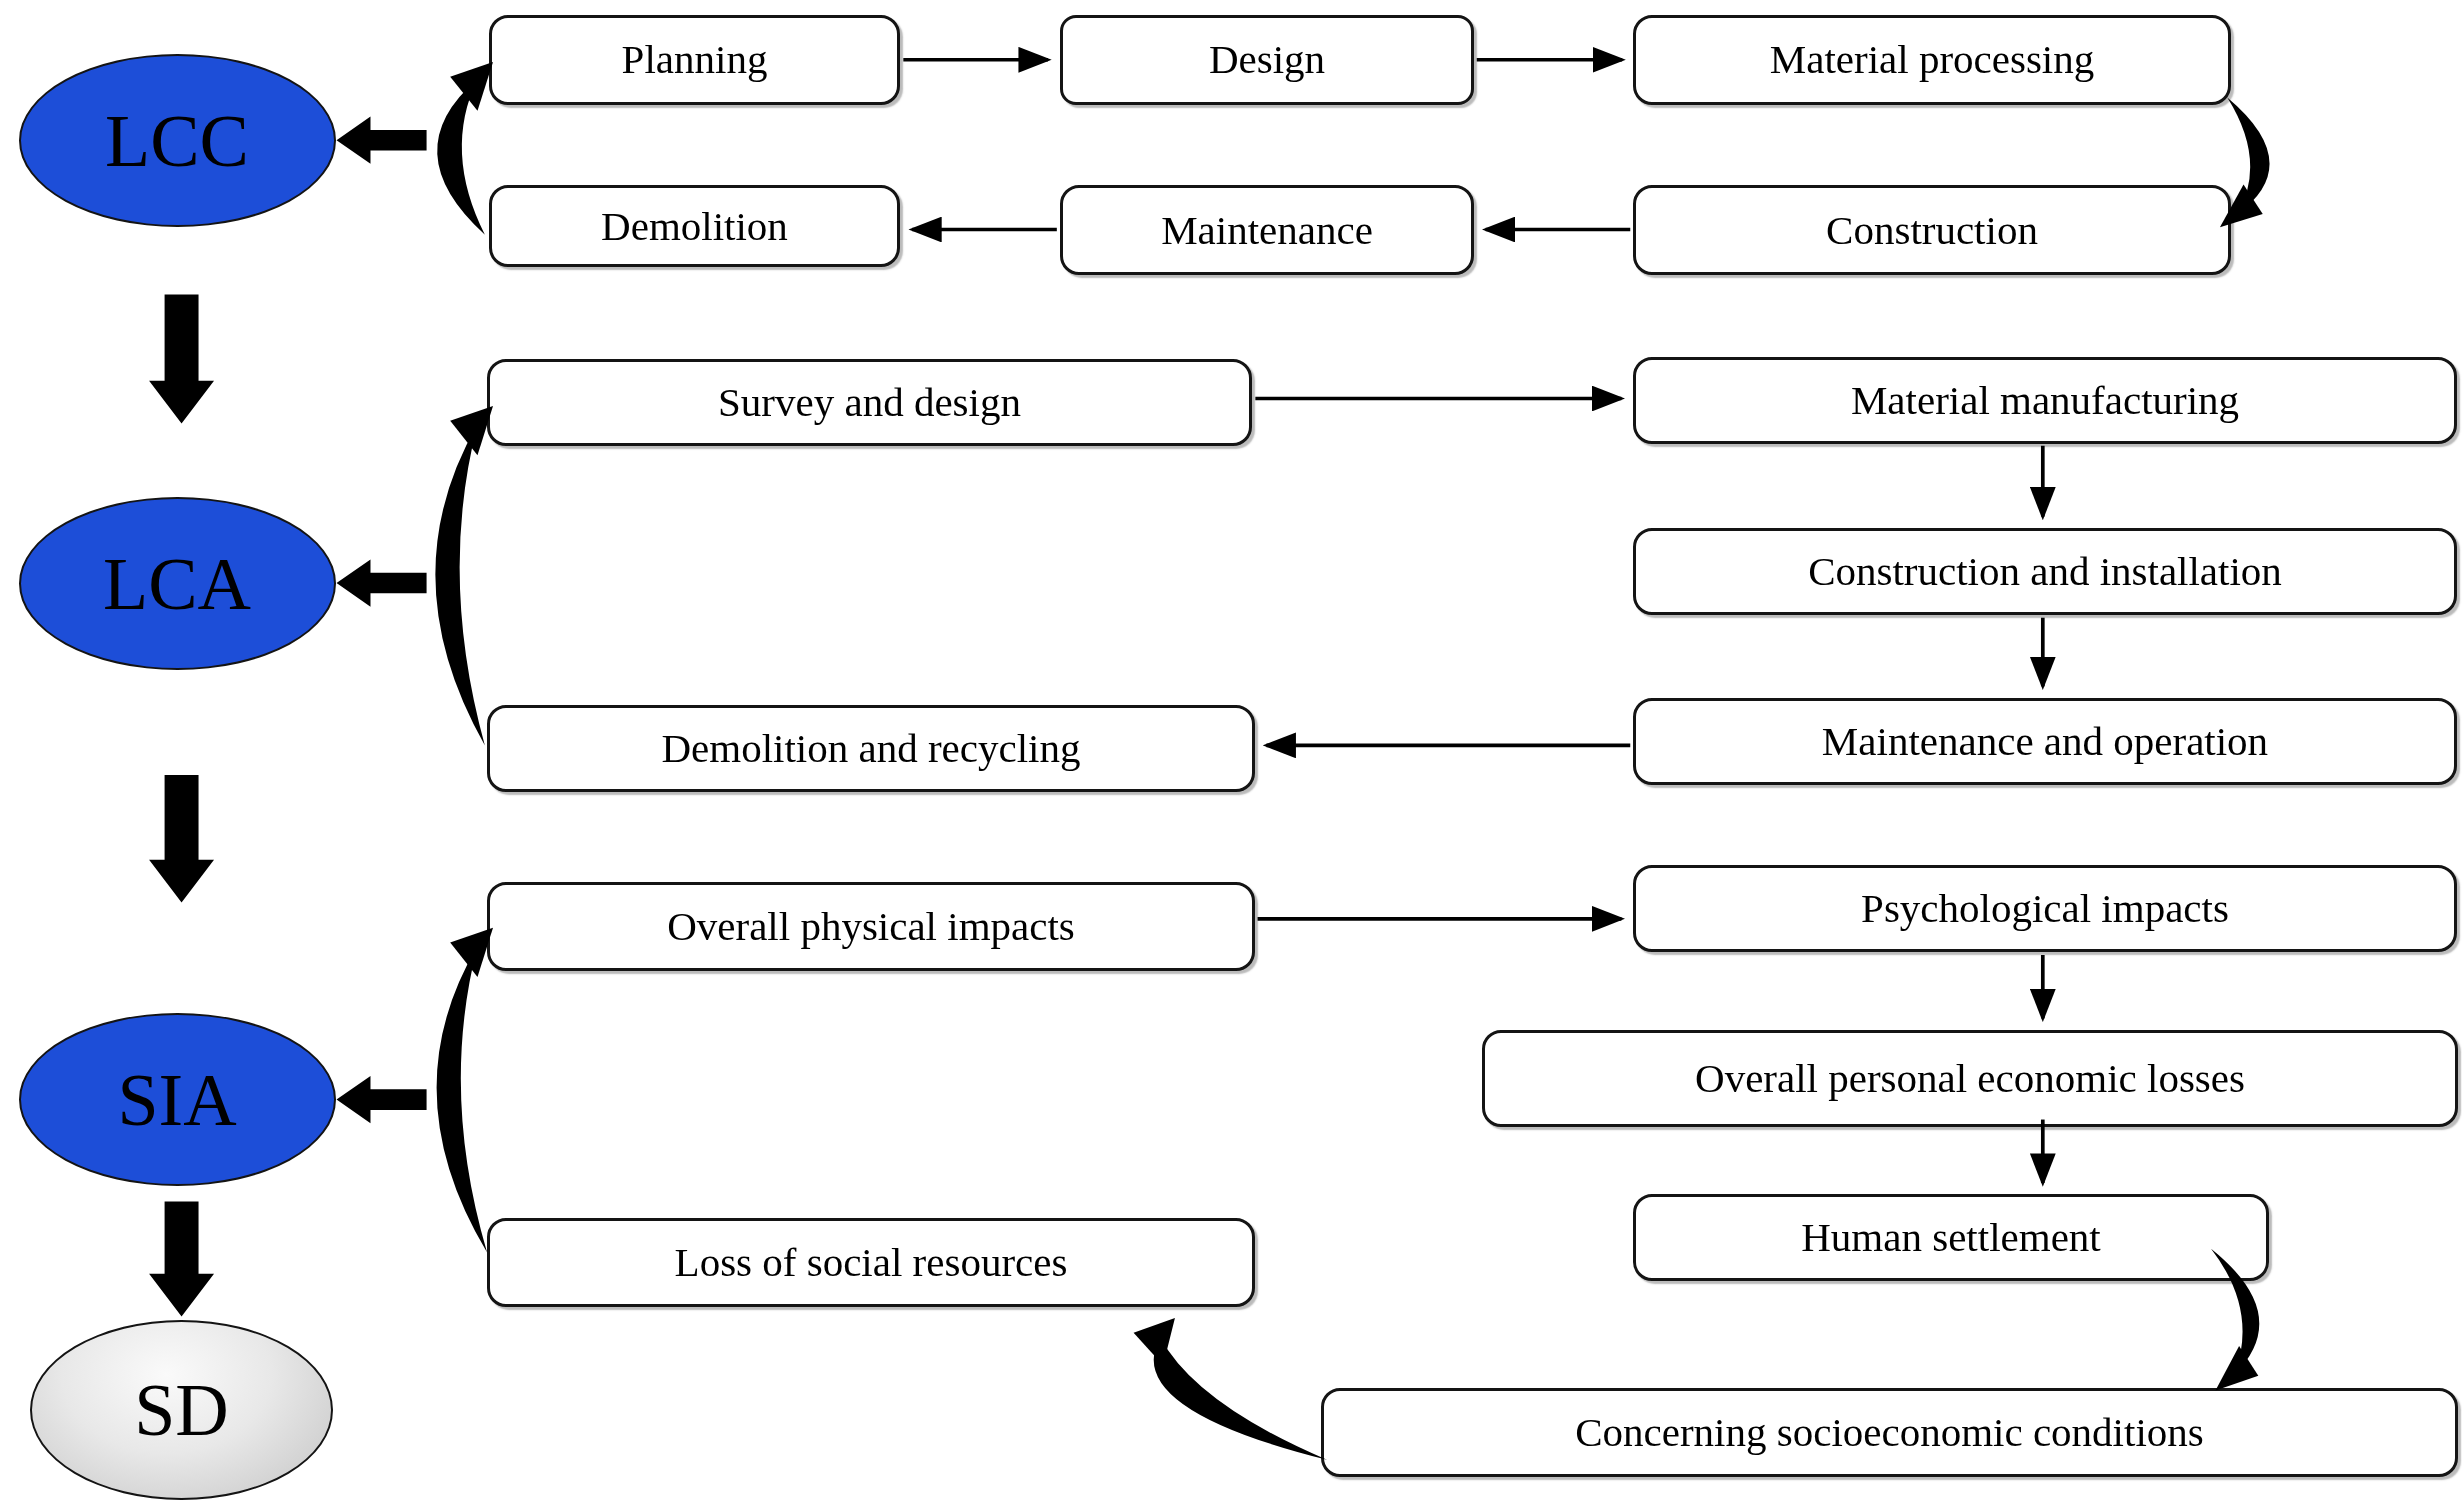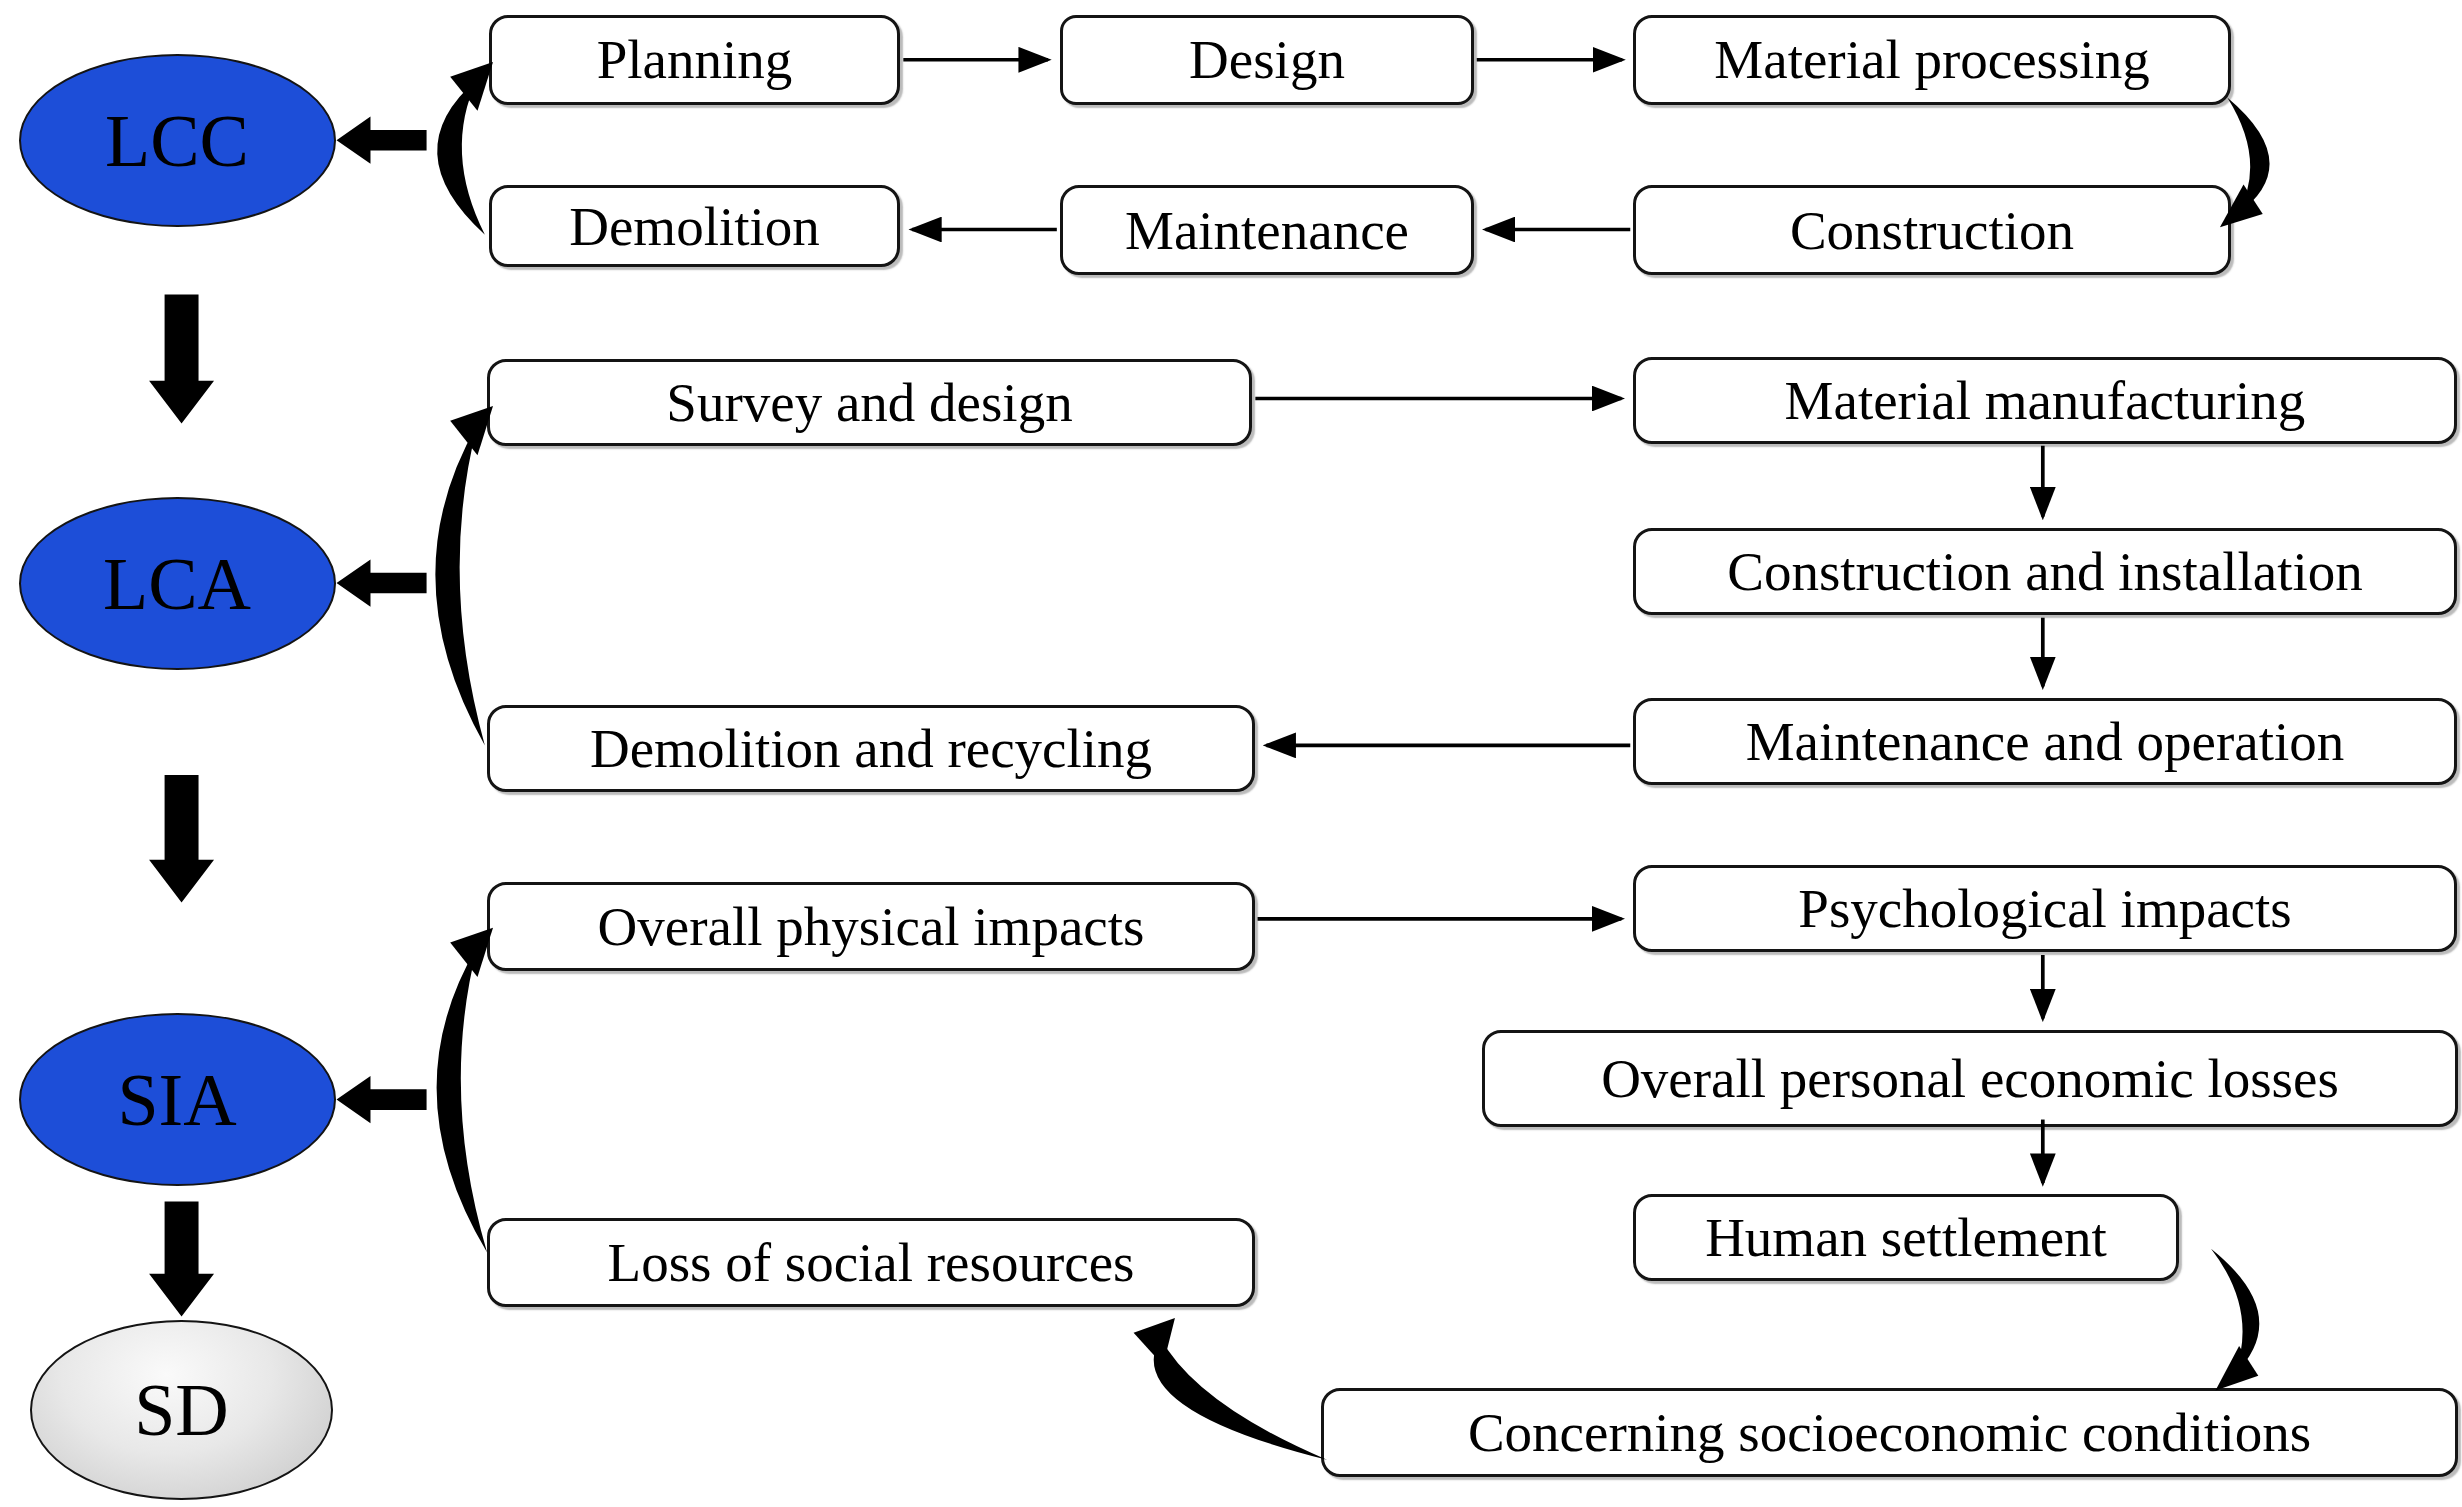--- a/index.html
+++ b/index.html
@@ -11,21 +11,21 @@
     color:#000;
     overflow:hidden;
   }
   .box{
     position:absolute;
     box-sizing:border-box;
     background:#ffffff;
     border:3px solid #141414;
     border-radius:19px;
     display:flex;align-items:center;justify-content:center;
-    font-size:55px;
+    font-size:41px;
     white-space:nowrap;
     box-shadow:3px 3px 1.5px rgba(105,105,105,0.45);
     z-index:2;
     line-height:1;
   }
   .ellipse{
     position:absolute;
     box-sizing:border-box;
     background:#1d4ed8;
     border:2.2px solid #141414;
@@ -62,21 +62,21 @@
 
   <div class="box" style="left:487px;top:359px;width:765px;height:87px;">Survey and design</div>
   <div class="box" style="left:1633px;top:357px;width:824px;height:87px;">Material manufacturing</div>
   <div class="box" style="left:1633px;top:528px;width:824px;height:87px;">Construction and installation</div>
   <div class="box" style="left:1633px;top:698px;width:824px;height:87px;">Maintenance and operation</div>
   <div class="box" style="left:487px;top:705px;width:768px;height:87px;">Demolition and recycling</div>
 
   <div class="box" style="left:487px;top:882px;width:768px;height:89px;">Overall physical impacts</div>
   <div class="box" style="left:1633px;top:865px;width:824px;height:87px;">Psychological impacts</div>
   <div class="box" style="left:1482px;top:1030px;width:976px;height:97px;">Overall personal economic losses</div>
-  <div class="box" style="left:1633px;top:1194px;width:546px;height:87px;text-align:right;">Human settlement</div>
+  <div class="box" style="left:1633px;top:1194px;width:636px;height:87px;text-align:right;">Human settlement</div>
   <div class="box" style="left:487px;top:1218px;width:768px;height:89px;">Loss of social resources</div>
   <div class="box" style="left:1321px;top:1388px;width:1137px;height:89px;">Concerning socioeconomic conditions</div>
 
   <svg class="arrows" width="2462" height="1507" viewBox="0 0 3336 2042">
     <defs>
       <marker id="ah" markerWidth="9" markerHeight="7" refX="8" refY="3.5" orient="auto">
         <path d="M0,0 L9,3.5 L0,7 Z" fill="#000"></path>
       </marker>
     </defs>
 

